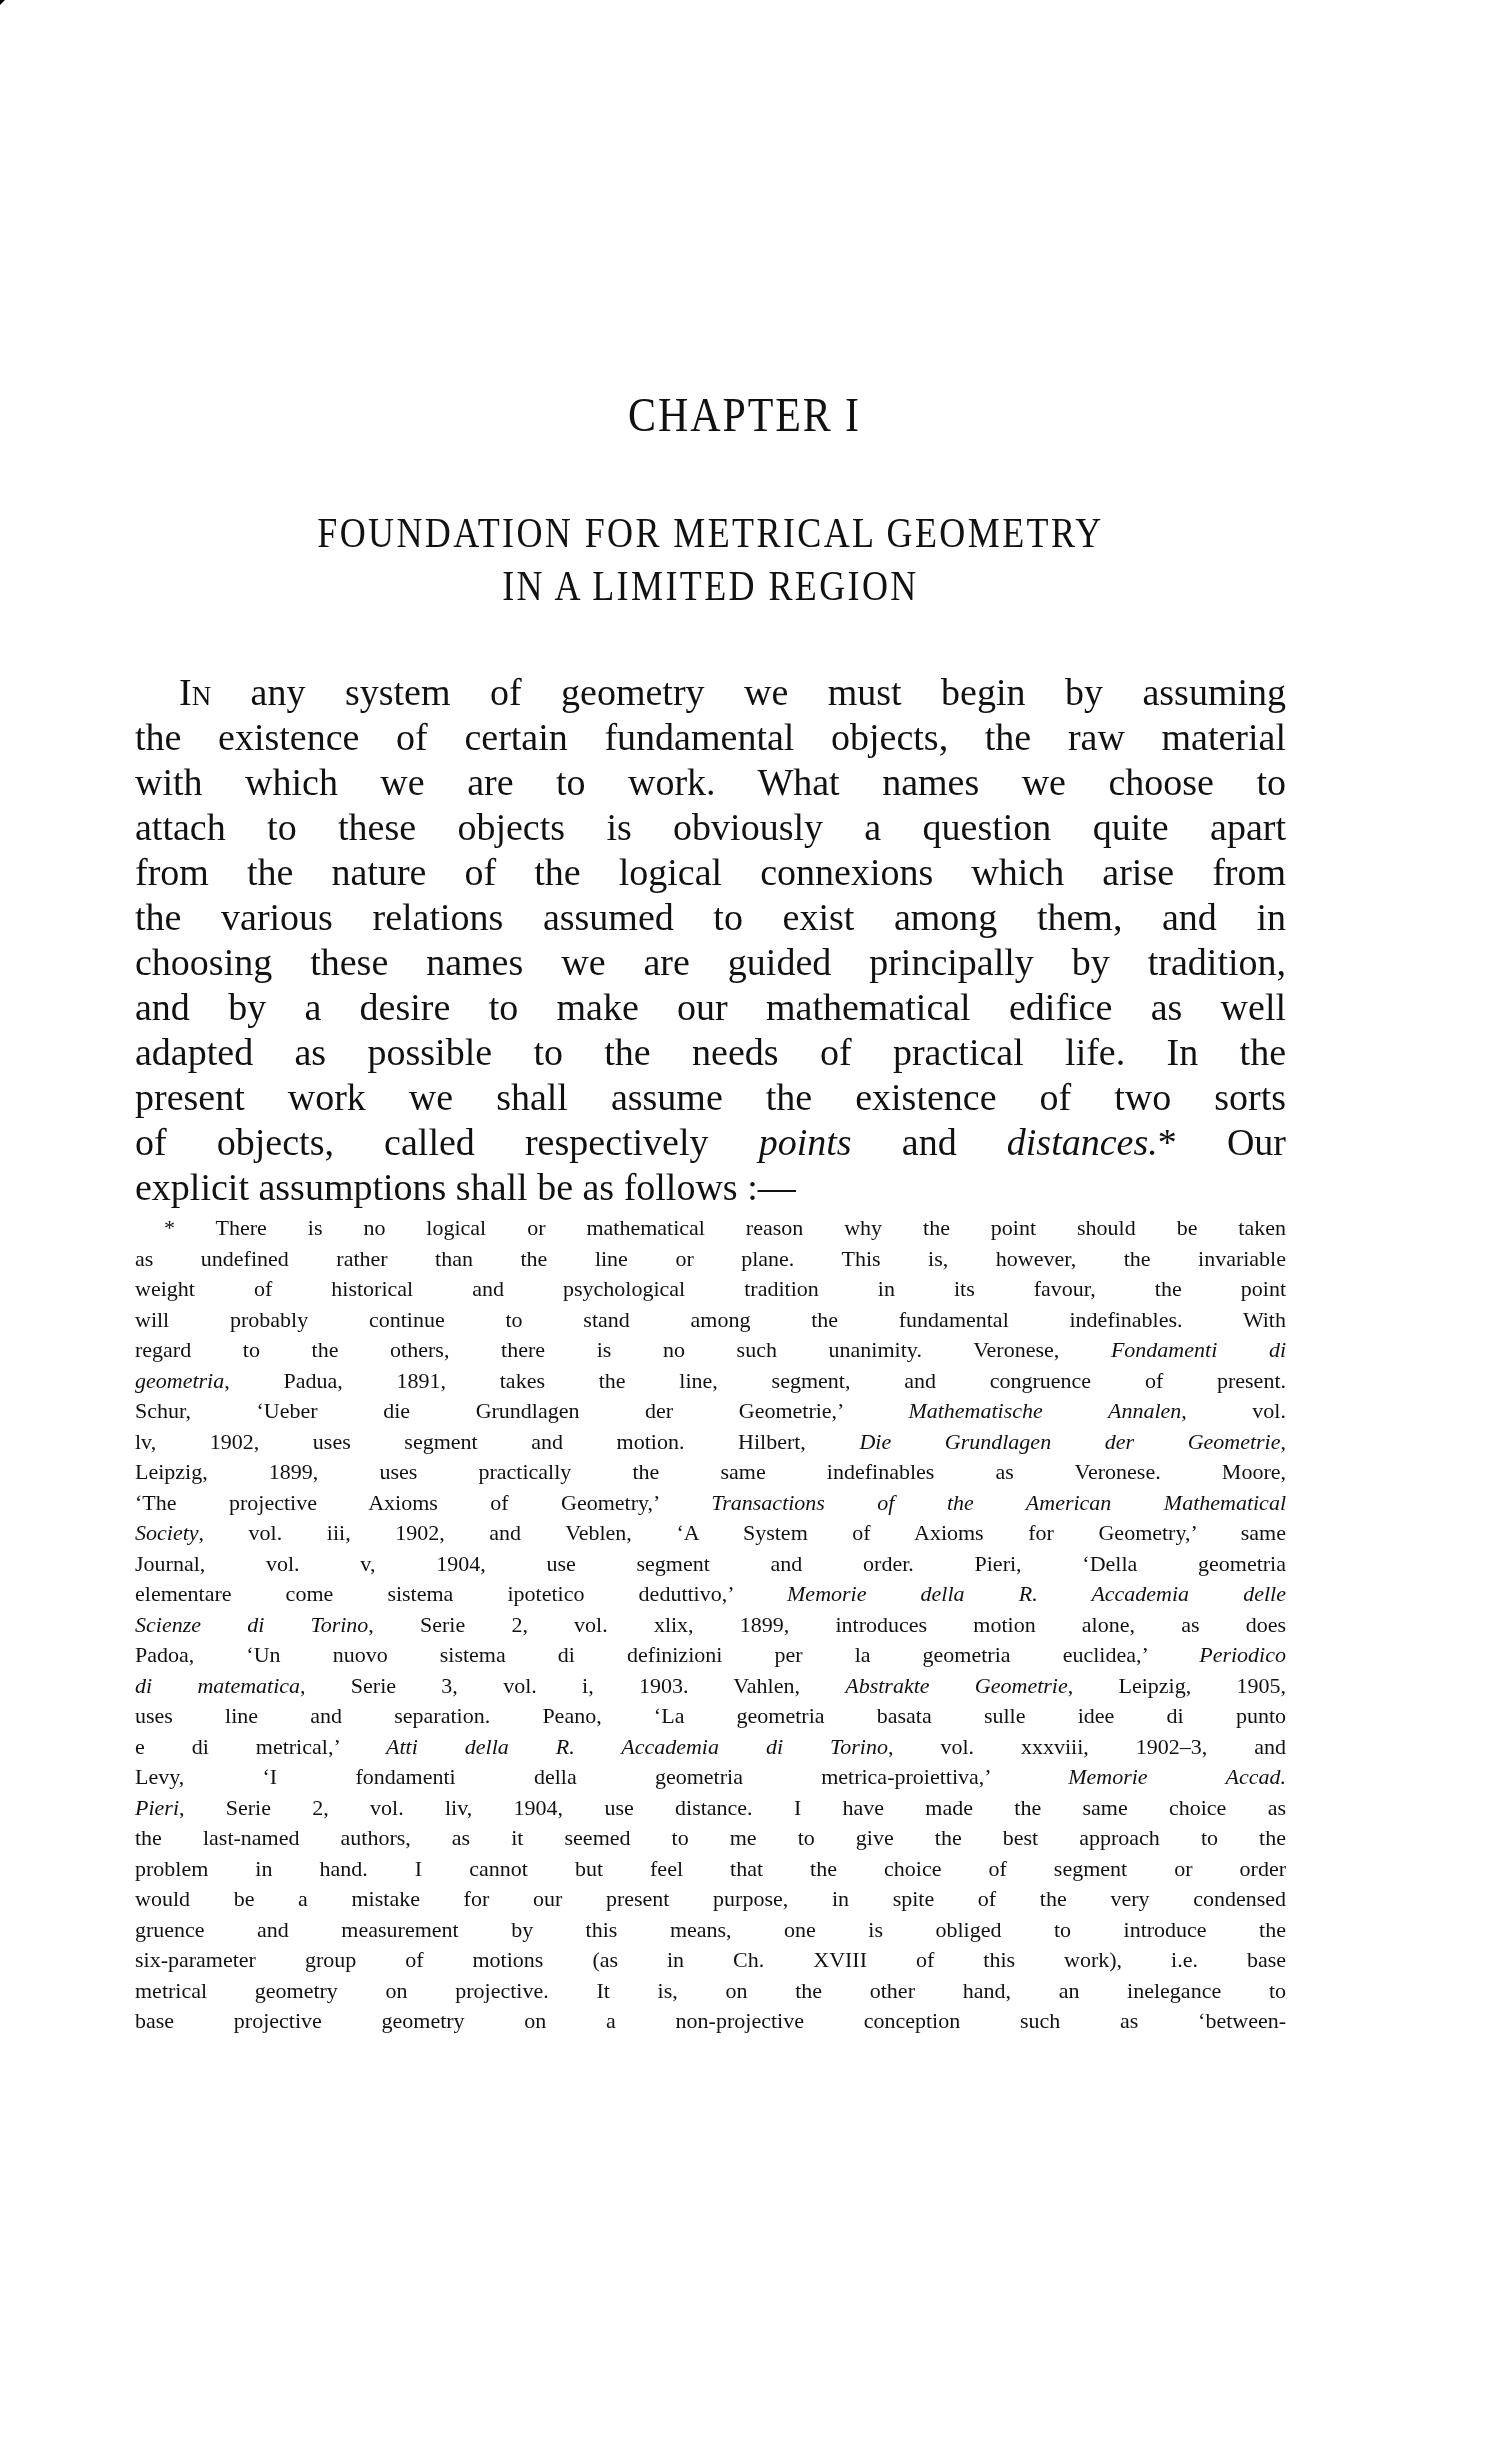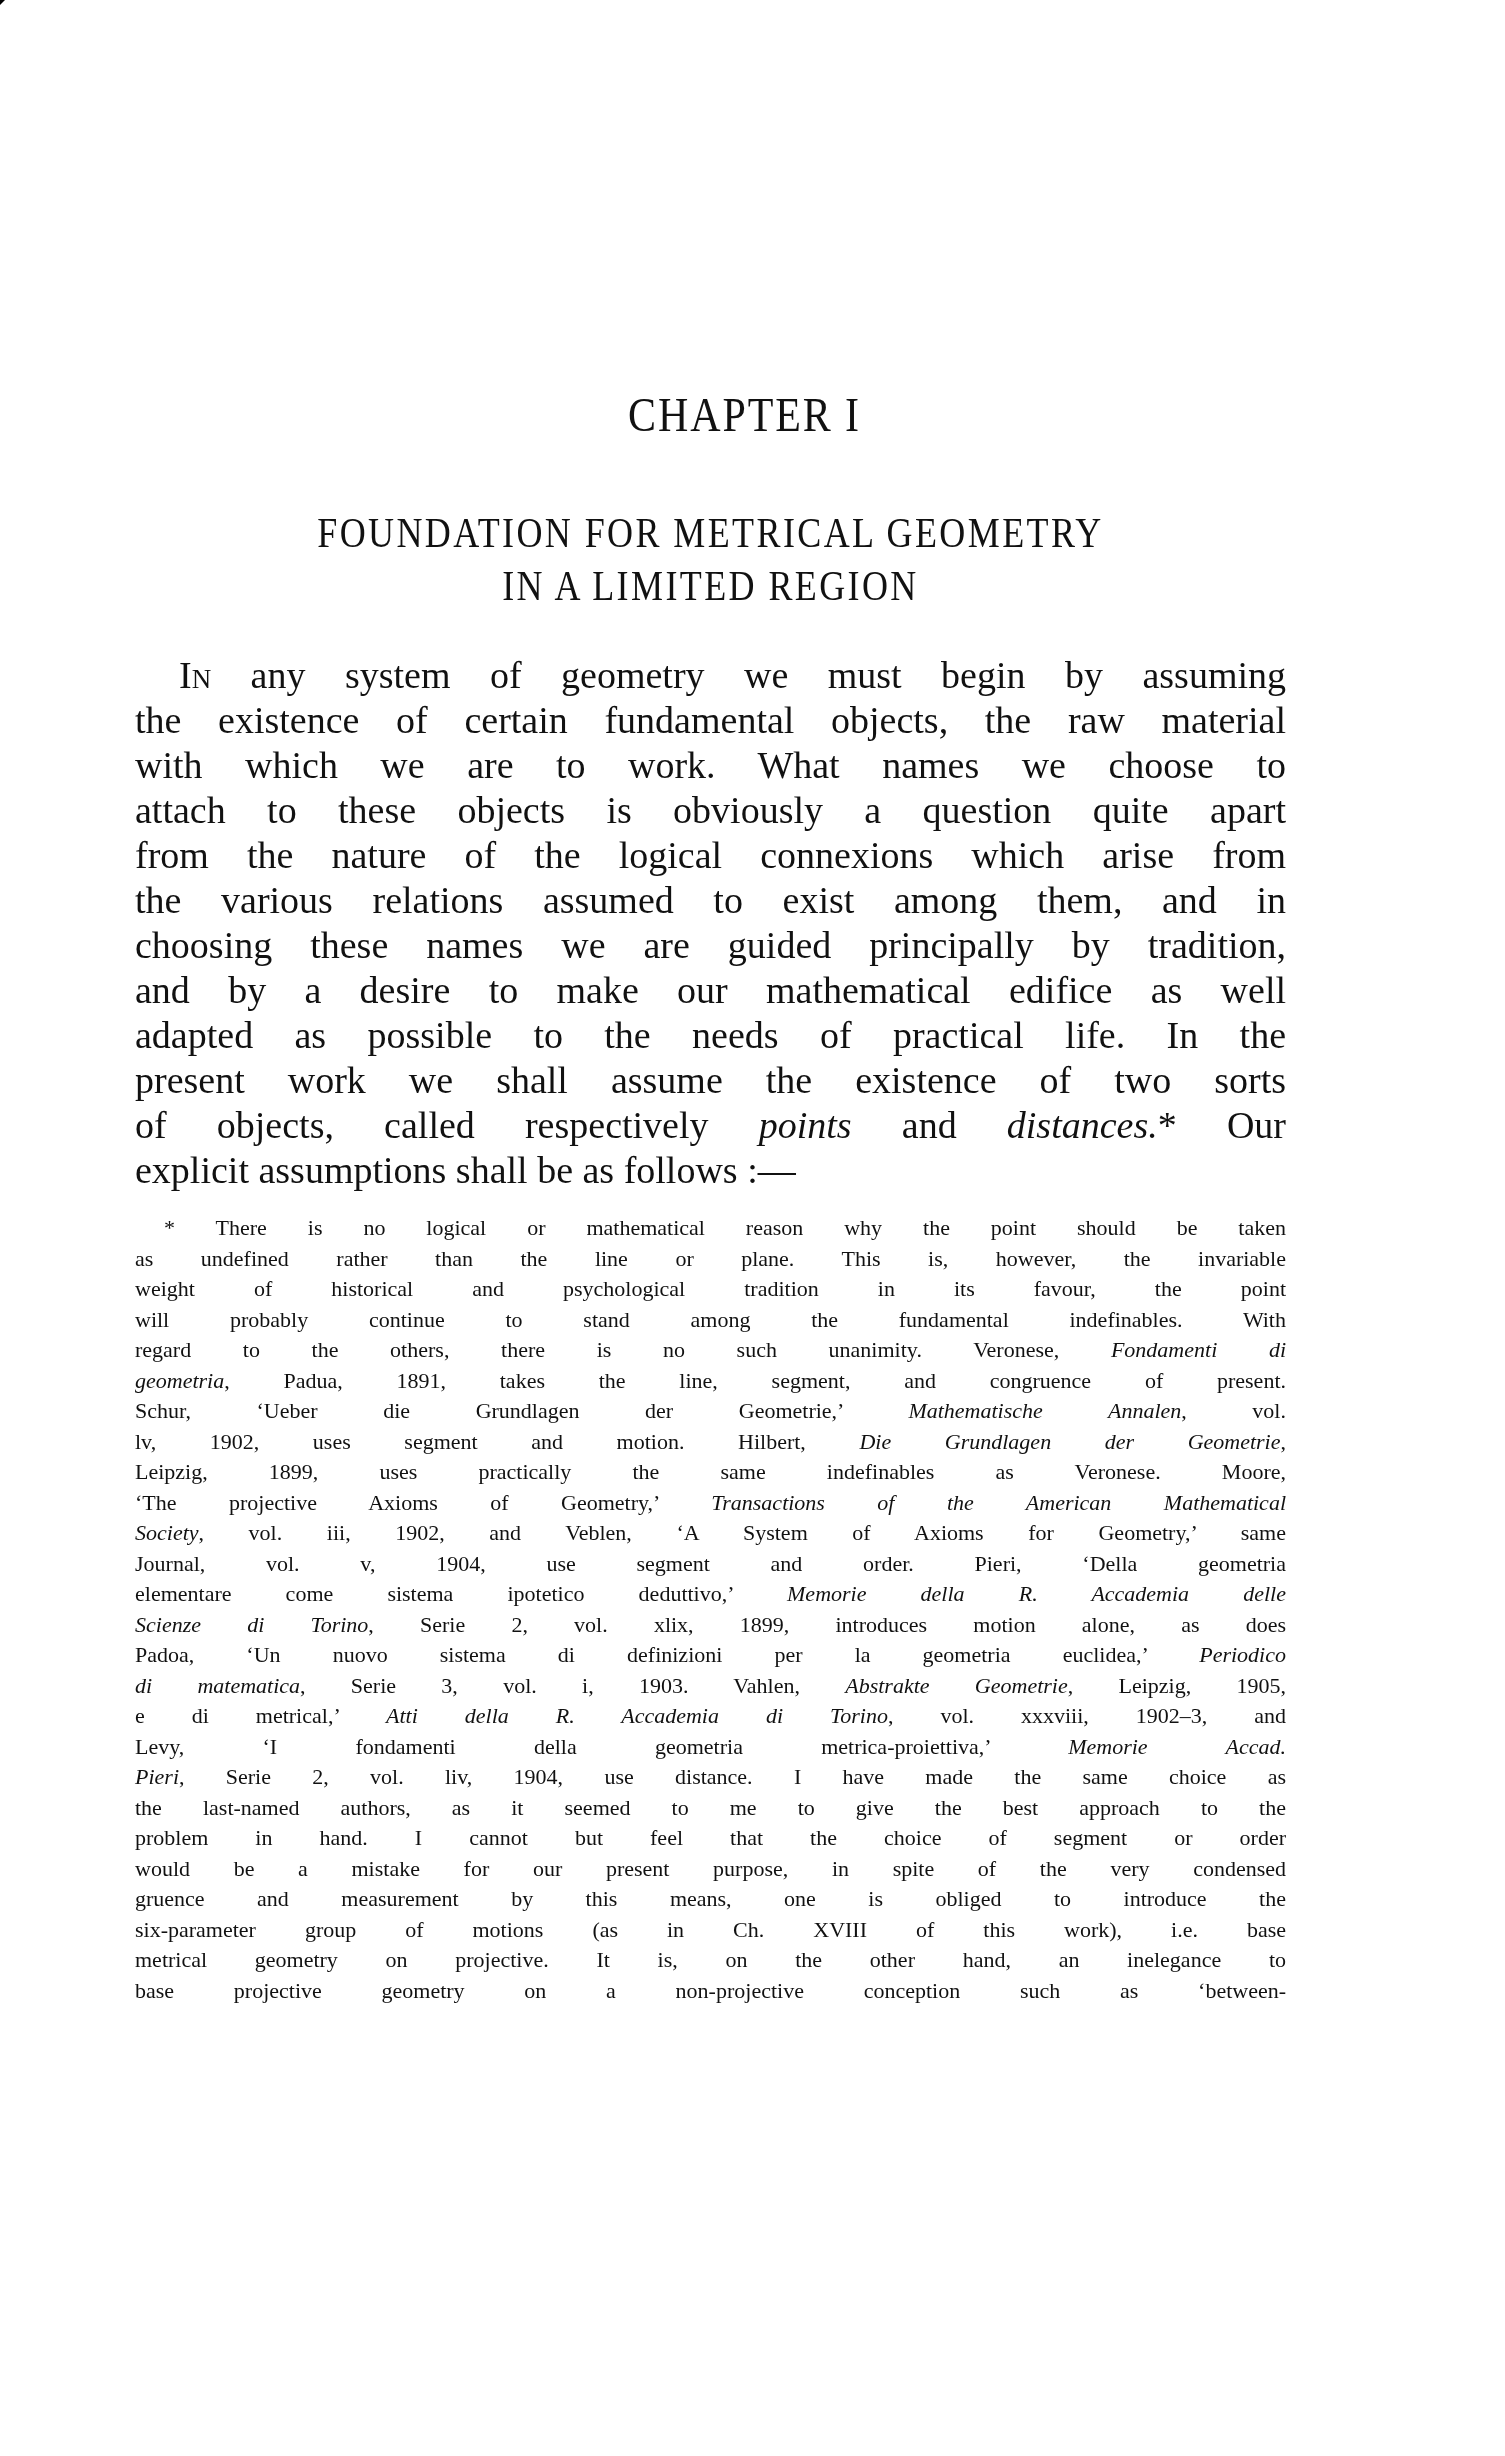--- a/index.html
+++ b/index.html
@@ -48,21 +48,21 @@
     width: 1151px;
     text-align: center;
     font-family: "Liberation Serif", serif;
     font-size: 36px;
     line-height: 46px;
     letter-spacing: 2.4px;
     transform: scaleY(1.15);
   }
   .body-text {
     position: absolute;
-    top: 653px;
+    top: 670px;
     left: 0;
     width: 1151px;
     font-family: "Liberation Serif", serif;
     font-size: 38px;
     line-height: 45px;
     text-align: justify;
   }
   .body-line {
     display: block;
     text-align: justify;
@@ -131,20 +131,21 @@
       <div class="fn-line"><span>Schur, ‘Ueber die Grundlagen der Geometrie,’ </span><em>Mathematische Annalen</em><span>, vol.</span></div>
       <div class="fn-line"><span>lv, 1902, uses segment and motion.  Hilbert, </span><em>Die Grundlagen der Geometrie</em><span>,</span></div>
       <div class="fn-line"><span>Leipzig, 1899, uses practically the same indefinables as Veronese.  Moore,</span></div>
       <div class="fn-line"><span>‘The projective Axioms of Geometry,’ </span><em>Transactions of the American Mathematical</em></div>
       <div class="fn-line"><em>Society</em><span>, vol. iii, 1902, and Veblen, ‘A System of Axioms for Geometry,’ same</span></div>
       <div class="fn-line"><span>Journal, vol. v, 1904, use segment and order.  Pieri, ‘Della geometria</span></div>
       <div class="fn-line"><span>elementare come sistema ipotetico deduttivo,’ </span><em>Memorie della R. Accademia delle</em></div>
       <div class="fn-line"><em>Scienze di Torino</em><span>, Serie 2, vol. xlix, 1899, introduces motion alone, as does</span></div>
       <div class="fn-line"><span>Padoa, ‘Un nuovo sistema di definizioni per la geometria euclidea,’ </span><em>Periodico</em></div>
       <div class="fn-line"><em>di matematica</em><span>, Serie 3, vol. i, 1903.  Vahlen, </span><em>Abstrakte Geometrie</em><span>, Leipzig, 1905,</span></div>
+      <div class="fn-line"><span>uses line and separation.  Peano, ‘La geometria basata sulle idee di punto</span></div>
       <div class="fn-line"><span>e di metrical,’ </span><em>Atti della R. Accademia di Torino</em><span>, vol. xxxviii, 1902–3, and</span></div>
       <div class="fn-line"><span>Levy, ‘I fondamenti della geometria metrica-proiettiva,’ </span><em>Memorie Accad.</em></div>
       <div class="fn-line"><em>Pieri</em><span>, Serie 2, vol. liv, 1904, use distance.  I have made the same choice as</span></div>
       <div class="fn-line"><span>the last-named authors, as it seemed to me to give the best approach to the</span></div>
       <div class="fn-line"><span>problem in hand.  I cannot but feel that the choice of segment or order</span></div>
       <div class="fn-line"><span>would be a mistake for our present purpose, in spite of the very condensed</span></div>
       <div class="fn-line"><span>gruence and measurement by this means, one is obliged to introduce the</span></div>
       <div class="fn-line"><span>six-parameter group of motions (as in Ch. XVIII of this work), i.e. base</span></div>
       <div class="fn-line"><span>metrical geometry on projective.  It is, on the other hand, an inelegance to</span></div>
       <div class="fn-line"><span>base projective geometry on a non-projective conception such as ‘between-</span></div>

